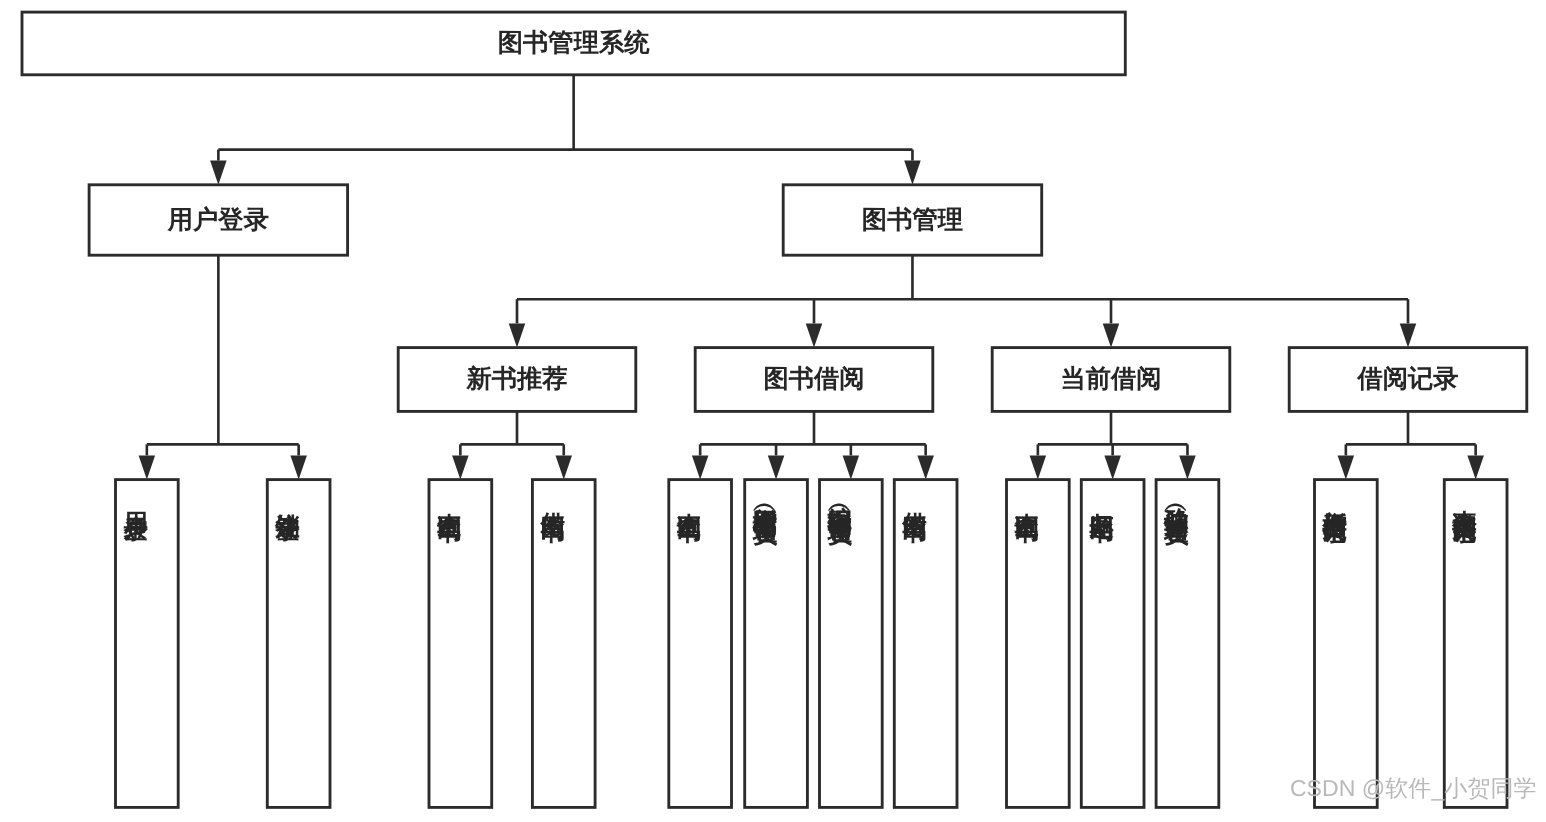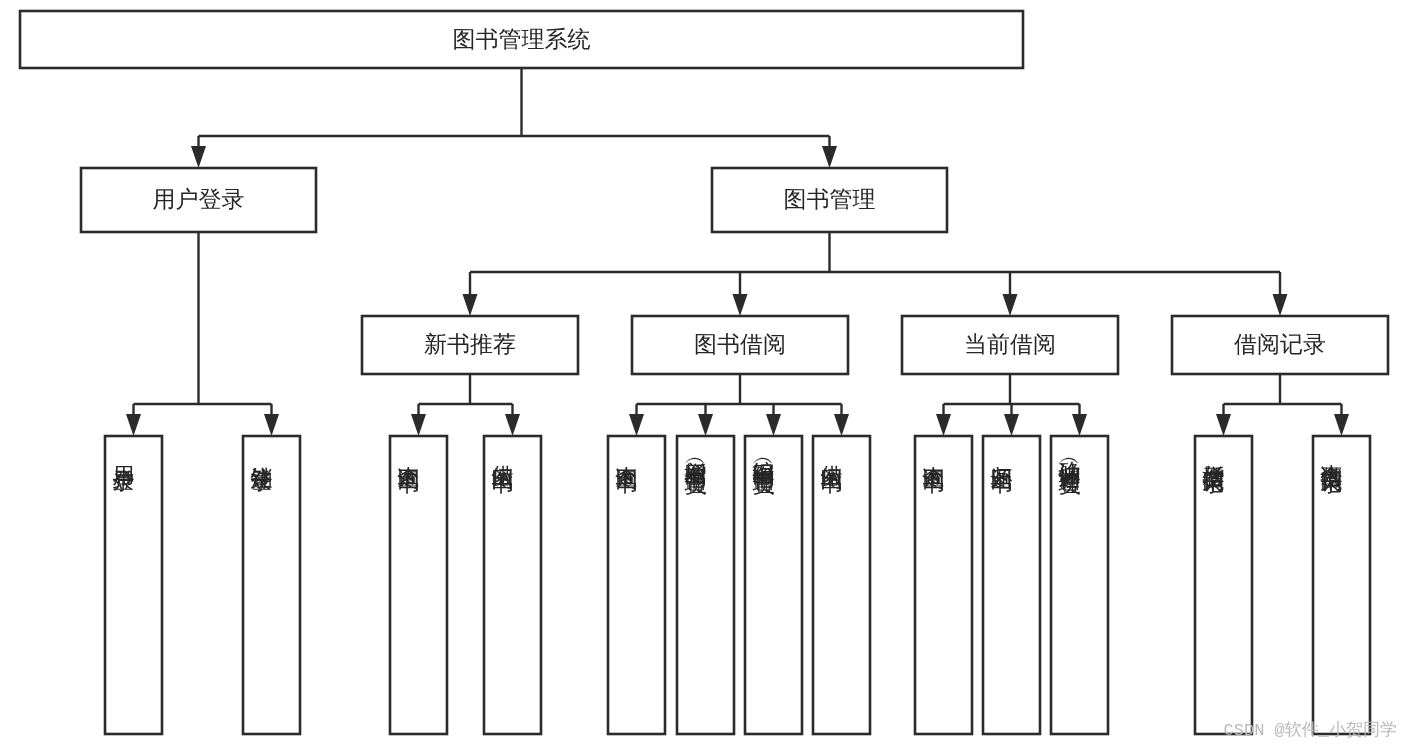--- a/index.html
+++ b/index.html
@@ -13,20 +13,21 @@
     font-family: "Liberation Sans", sans-serif;
     position: relative;
     overflow: hidden;
   }
   #diagram-root {
     position: absolute;
     left: 0;
     top: 0;
     width: 1168px;
     height: 747px;
+    font-weight: bold;
   }
   .node-box {
     fill: #ffffff;
     stroke: #2b2b2b;
     stroke-width: 2.6;
   }
   .node-label {
     fill: #262626;
     font-family: "Liberation Sans", sans-serif;
     font-size: 23px;
@@ -46,24 +47,24 @@
     stroke-width: 2.4;
     fill: none;
   }
   .arrow-head {
     fill: #2b2b2b;
     stroke: none;
   }
   .watermark {
     position: absolute;
     right: 8px;
-    bottom: 6px;
+    bottom: 16px;
     color: #b9b9b9;
-    font-size: 17px;
-    font-family: Liberation Mono, monospace;
+    font-size: 21px;
+    font-family: Liberation Sans, sans-serif;
     white-space: nowrap;
     pointer-events: none;
   }
 </style>
 </head>
 <body>
 
 <div id="diagram-root">
   <svg id="diagram-svg" width="1405" height="747" viewBox="0 0 1405 747" xmlns="http://www.w3.org/2000/svg">
       <g>

